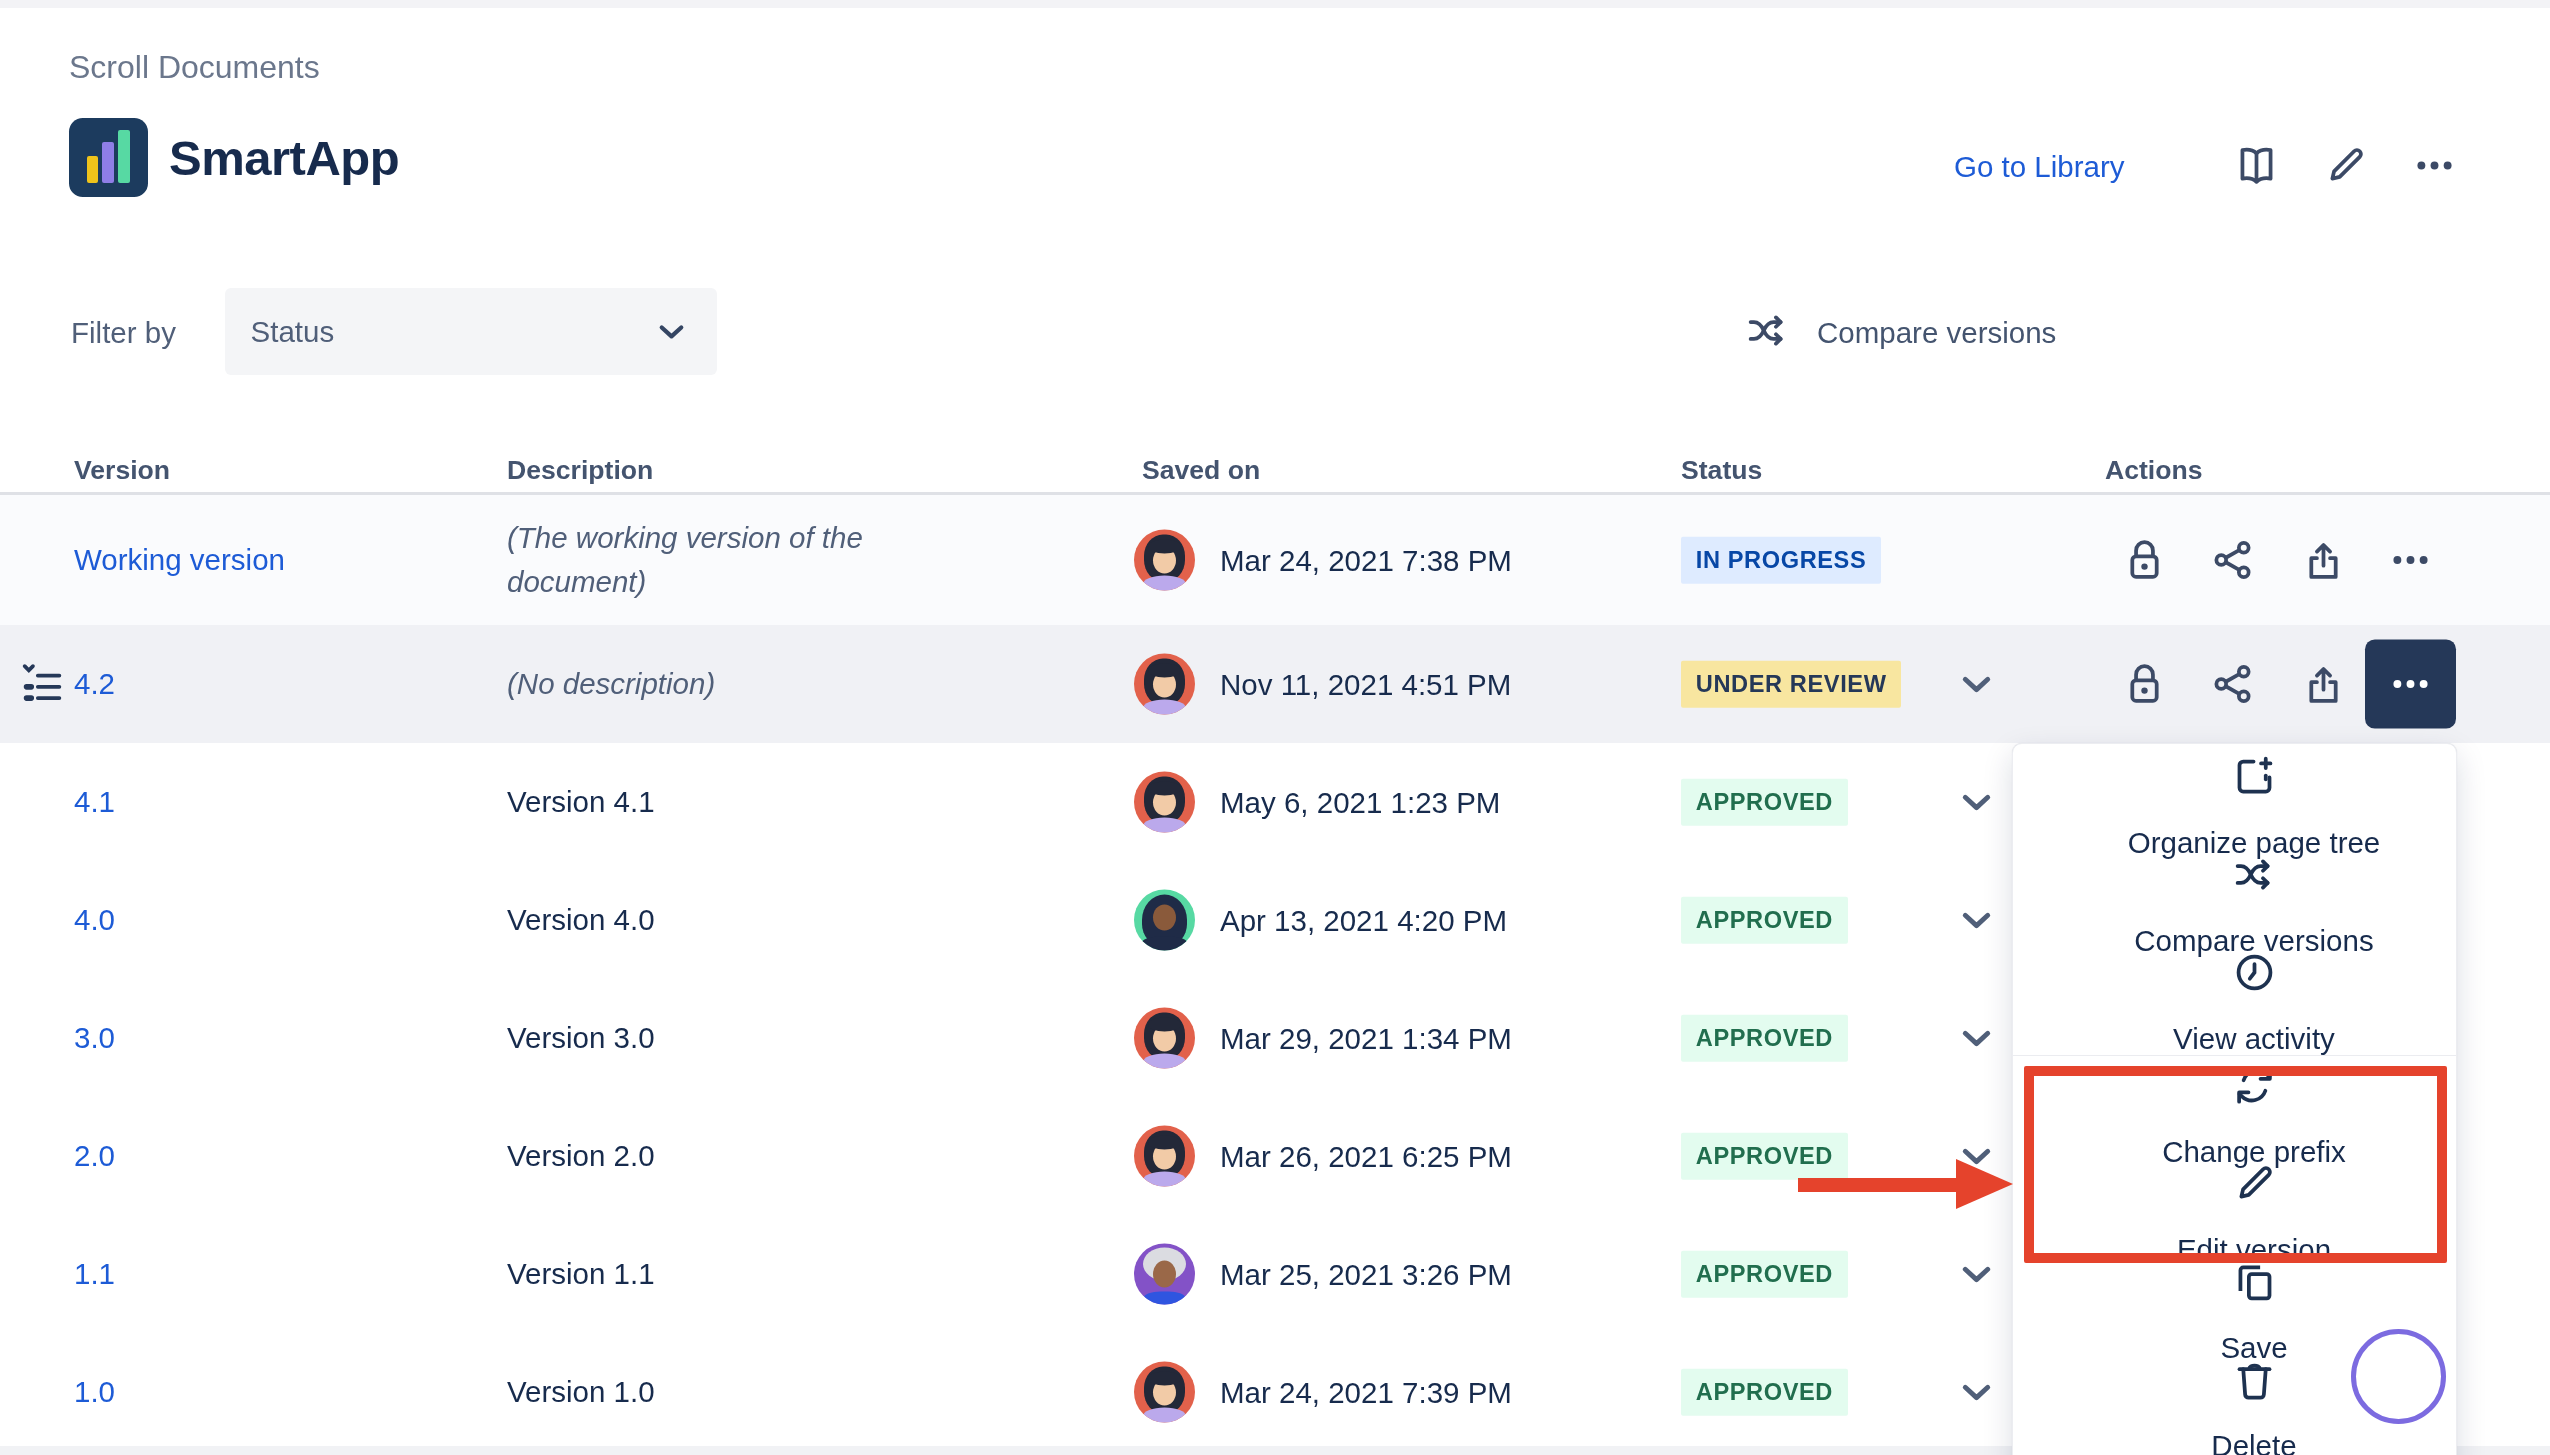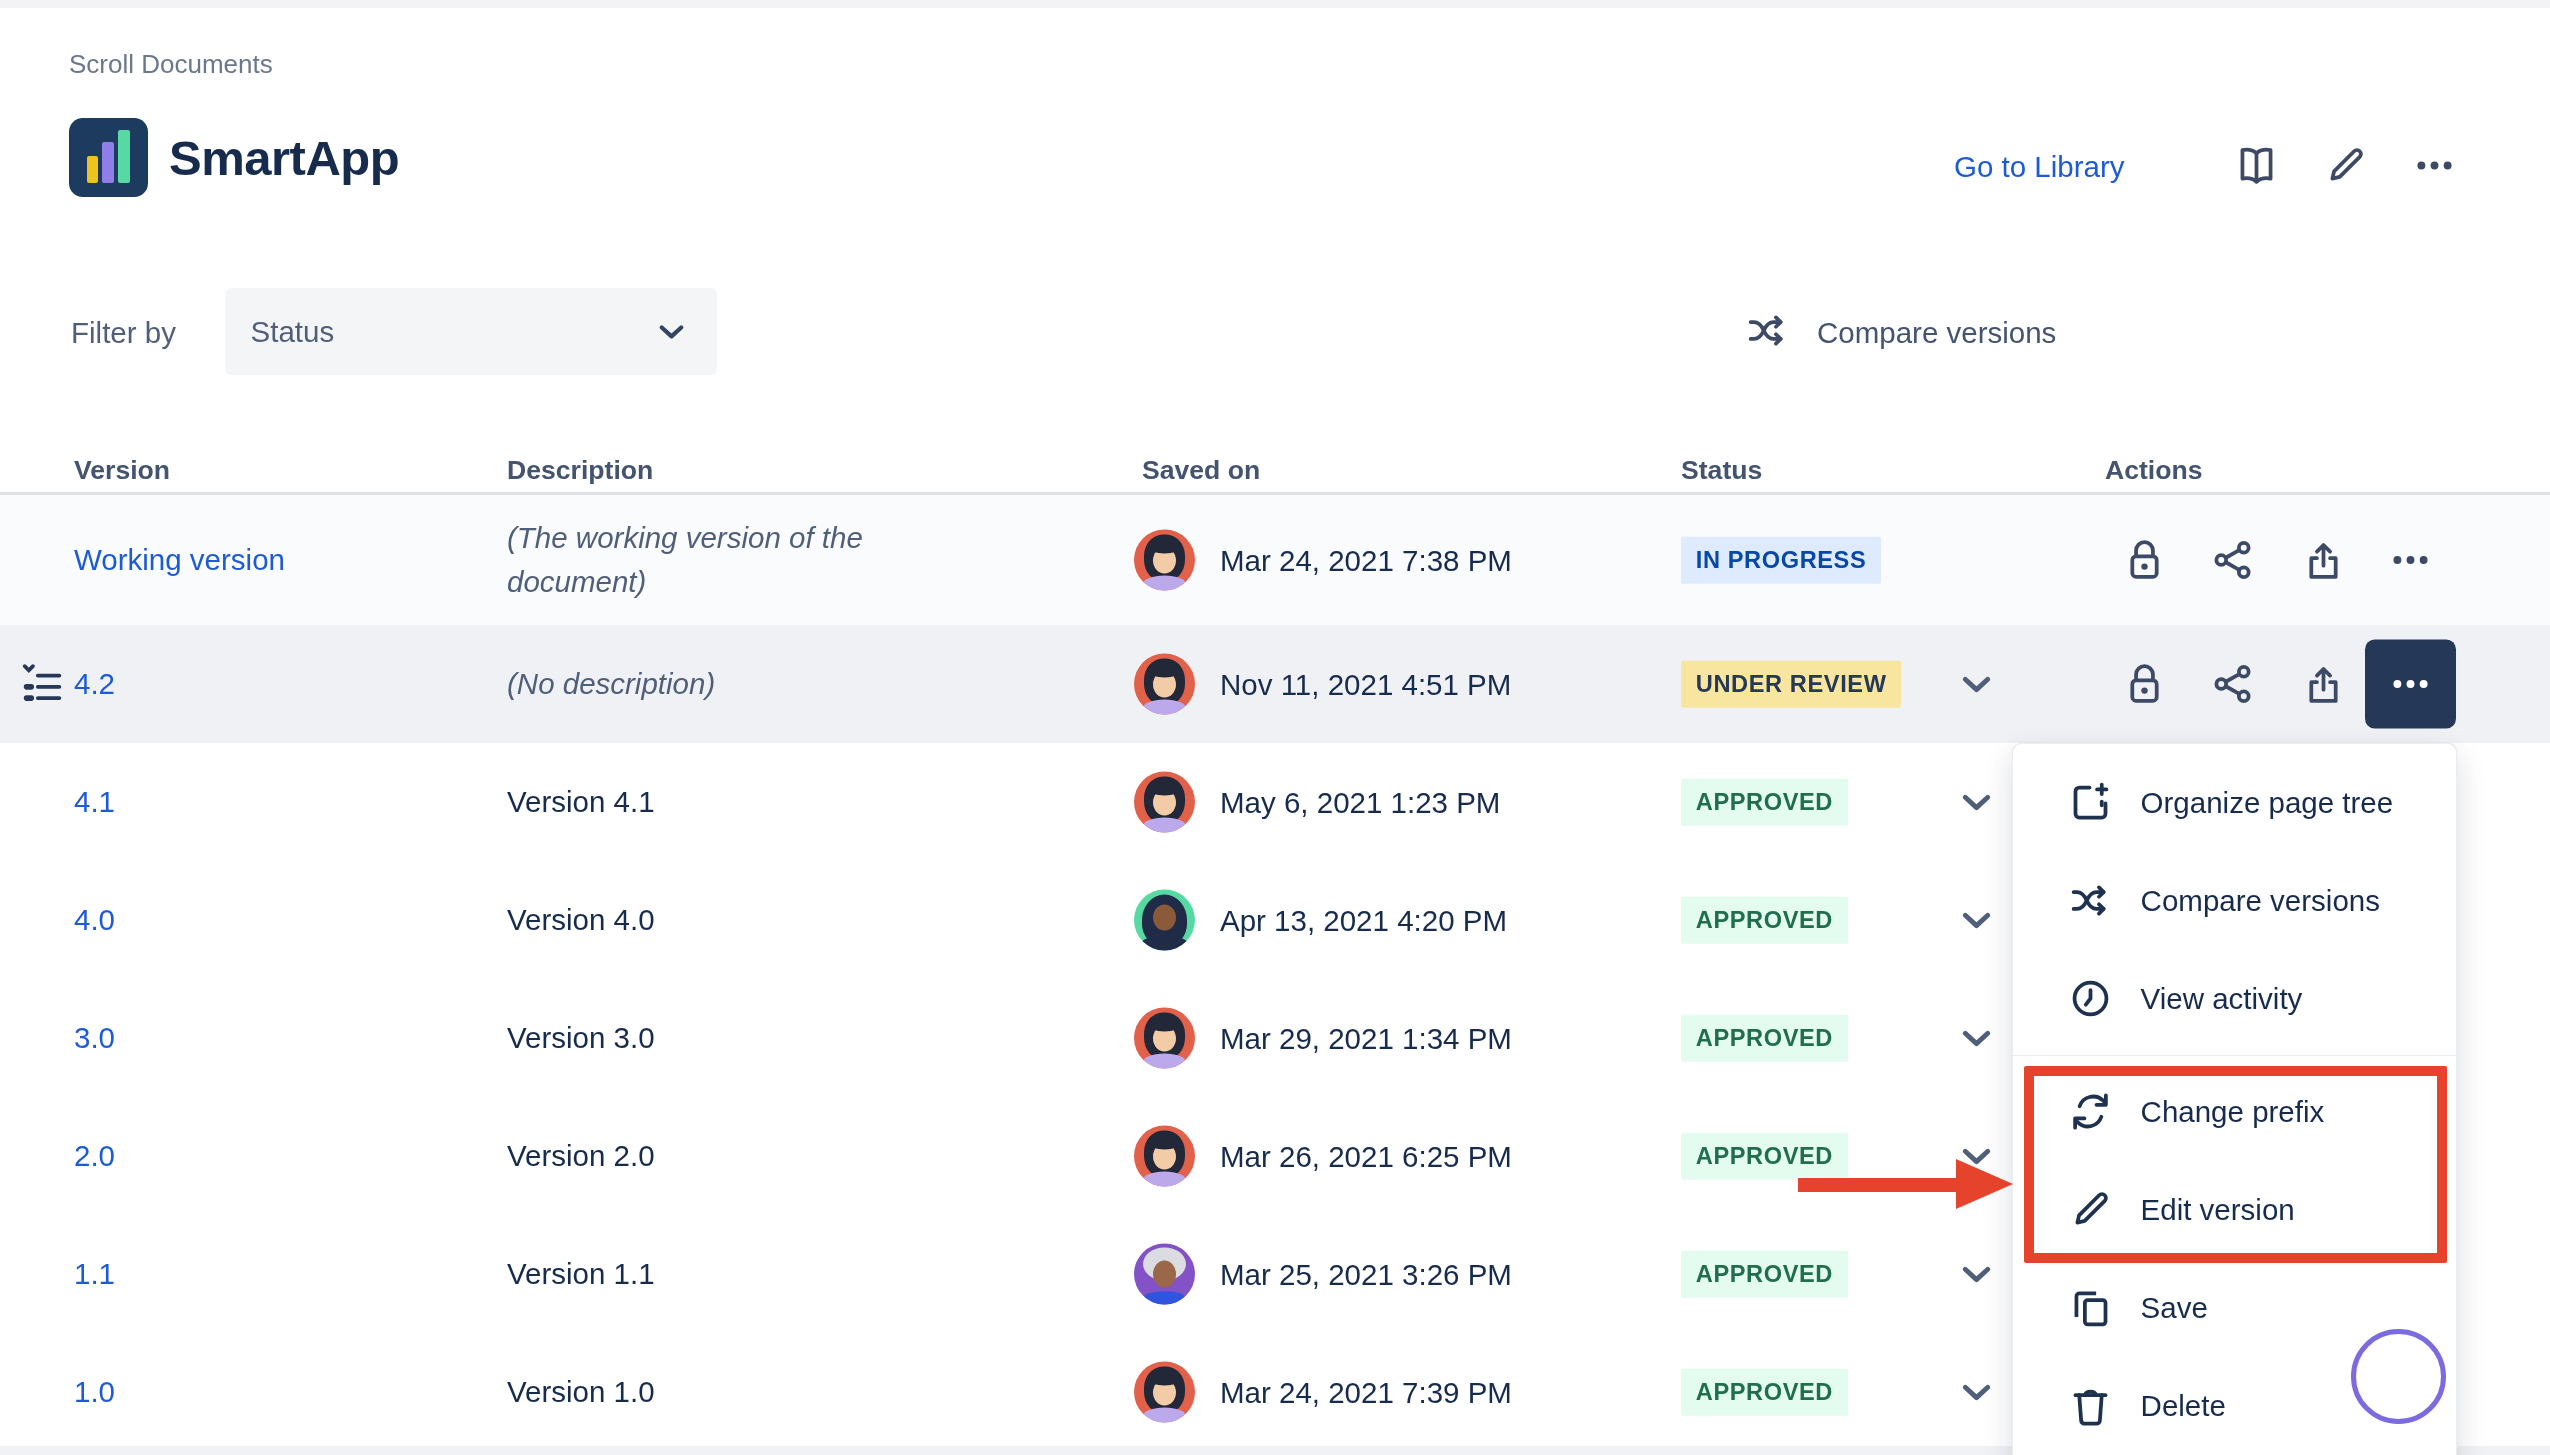--- a/index.html
+++ b/index.html
@@ -4,21 +4,21 @@
 <style>
   html,body{margin:0;padding:0;background:#fff;}
   .page{position:relative;width:2550px;height:1455px;background:#fff;overflow:hidden;
         font-family:"Liberation Sans",sans-serif;color:#172B4D;}
   .page *{box-sizing:border-box;}
 
   .topstrip{position:absolute;left:0;top:0;right:0;height:7.9px;background:#F3F3F6;}
   .bottomstrip{position:absolute;left:0;top:1446px;right:0;height:8.9px;background:#F1F2F5;z-index:1;}
 
   
-  .breadcrumb{position:absolute;left:69px;top:49px;font-size:26px;color:#6B778C;}
+  .breadcrumb{position:absolute;left:69px;top:49px;font-size:32px;color:#6B778C;}
   .logo{position:absolute;left:69px;top:118px;width:79px;height:79px;border-radius:13.8px;background:#1C3B5E;}
   .logo i{position:absolute;bottom:13.8px;width:11.8px;border-radius:2px;}
   .logo .b1{left:17.7px;height:27.6px;background:#EFC31B;}
   .logo .b2{left:33px;height:41px;background:#8F7EE7;}
   .logo .b3{left:49px;height:53px;background:#57D9A3;}
   .app-title{position:absolute;left:169px;top:130px;font-size:49px;font-weight:700;letter-spacing:-0.5px;color:#172B4D;}
 
   .lib-link{position:absolute;left:1954px;top:150px;font-size:29.5px;color:var(--link,#1D5BD6);text-decoration:none;}
   .hicon{position:absolute;top:143px;width:45px;height:45px;color:#3C4A66;cursor:pointer;}
   .hicon svg{width:100%;height:100%;}
@@ -88,21 +88,21 @@
   .avatar[data-avatar="hijab"] .p4{left:7.9px;top:47px;width:45px;height:15.8px;border-radius:40% 40% 0 0;background:#1F2B47;}
   .avatar[data-avatar="gray"]{background:#8352C7;}
   .avatar[data-avatar="gray"] .p1{left:8.9px;top:3.9px;width:43px;height:33px;border-radius:50%;background:#DBDCE1;}
   .avatar[data-avatar="gray"] .p2{left:18.7px;top:16.7px;width:23.6px;height:27.6px;border-radius:50%;background:#9A6848;}
   .avatar[data-avatar="gray"] .p4{left:9.8px;top:48px;width:41px;height:14.8px;border-radius:40% 40% 0 0;background:#2F55E0;}
 
   
   .menu{position:absolute;left:2012px;top:743px;width:445px;height:729px;background:#fff;z-index:5;
         border:1px solid #ECEDF1;border-radius:9.8px;padding-top:9.8px;
         box-shadow:0 11.8px 29.5px rgba(9,30,66,0.15),0 0 1px rgba(9,30,66,0.15);}
-  .mi{height:98px;display:flex;align-items:center;padding-left:55px;gap:27.6px;font-size:29.5px;color:#172B4D;cursor:pointer;}
+  .mi{height:98px;display:flex;align-items:center;padding-left:39px;gap:27.6px;font-size:29.5px;color:#172B4D;cursor:pointer;flex-direction:column;}
   .mi-ic{width:45px;height:45px;color:#1E3250;flex:none;}
   .mi-ic svg{width:100%;height:100%;}
   .msep{height:1px;background:#EBECF0;margin:6.9px 0;}
 
   
   .hl-box{position:absolute;left:2024px;top:1066px;width:423px;height:197px;border:10.8px solid var(--red-annotation,#E5432C);
           border-radius:2px;z-index:6;pointer-events:none;}
   .arrow-tail{position:absolute;left:1798px;top:1178px;width:160px;height:13.8px;background:var(--red-annotation,#E5432C);z-index:7;}
   .arrow-head{position:absolute;left:1956px;top:1159px;width:0;height:0;z-index:7;
               border-top:25.6px solid transparent;border-bottom:25.6px solid transparent;

